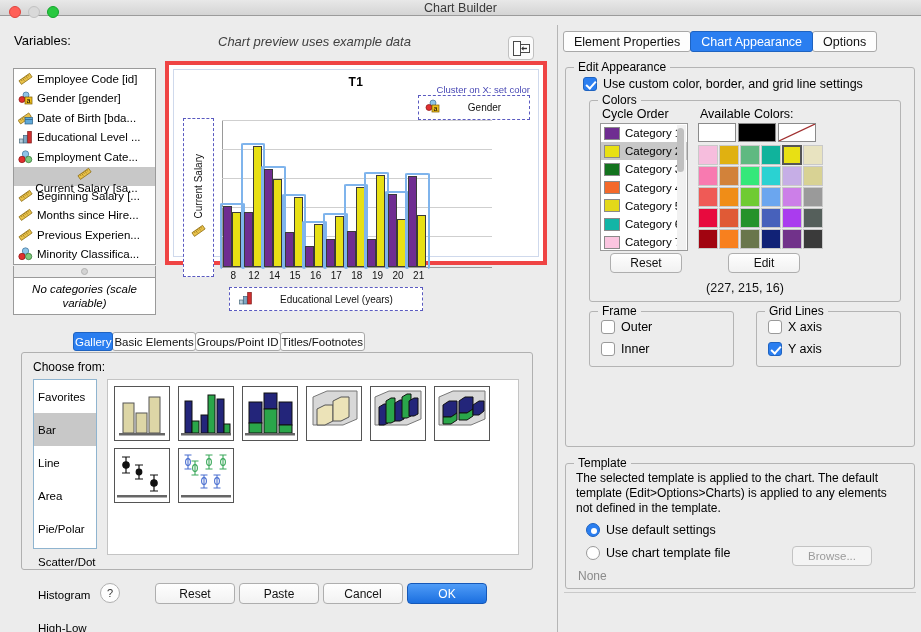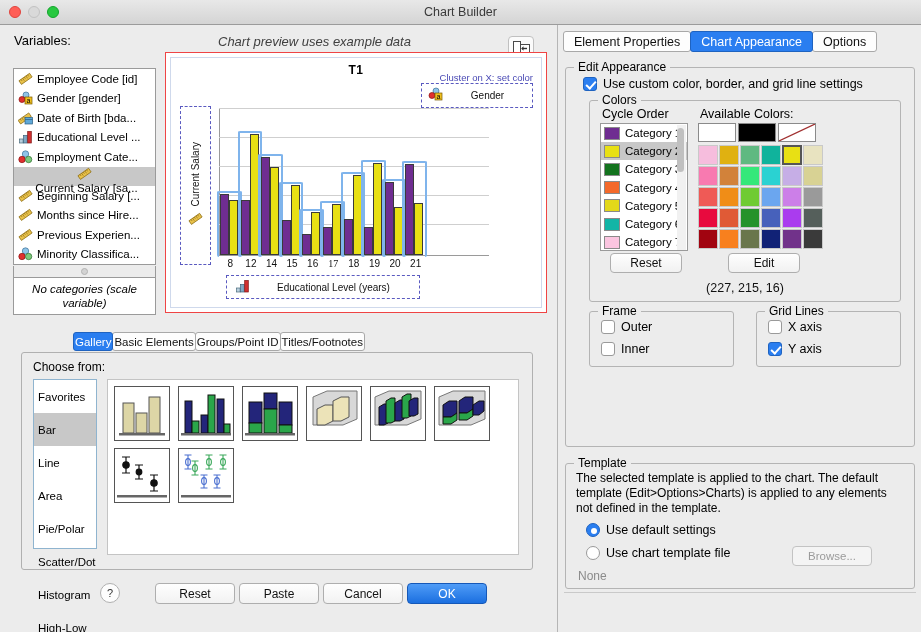--- a/index.html
+++ b/index.html
@@ -9,21 +9,21 @@
     font-family: "Liberation Sans", sans-serif;
     font-size: 12px;
     background: #ffffff;
     overflow: hidden;
     -webkit-font-smoothing: antialiased;
   }
   .window { position:relative; width:921px; height:632px; background:#ececec; }
 
   
   .titlebar{
-    position:absolute; left:0; top:0; width:921px; height:25px;
+    position:absolute; left:0; top:0; width:921px; height:16px;
     background: linear-gradient(to bottom,#e8e8e8,#d4d4d4);
     border-bottom:1px solid #9b9b9b;
     display:flex; align-items:center; justify-content:center;
   }
   .titlebar .title{ font-size:12.5px; color:#3a3a3a; }
   .traffic{ position:absolute; left:9px; top:6px; display:flex; gap:7px; }
   .dot{ width:12px;height:12px;border-radius:50%; }
   .dot.red{ background:#ff5f57; border:1px solid #e0443e; }
   .dot.yellow{ background:#d9d9d9; border:1px solid #c2c2c2; }
   .dot.green{ background:#28c840; border:1px solid #13a52c; }
@@ -58,22 +58,22 @@
 
   .nocat{
     position:absolute; left:13px; top:277px; width:143px; height:38px;
     background:#fff; border:1px solid #9a9a9a;
     display:flex; align-items:center; justify-content:center; text-align:center;
     font-style:italic; font-size:11.5px; line-height:14px; color:#000;
   }
 
   
   .canvas-wrap{
-    position:absolute; left:165px; top:52px; width:382px; height:261px;
-    background:#fff; border:1px solid #ef4444;
+    position:absolute; left:165px; top:61px; width:382px; height:204px;
+    background:#fff; border:4px solid #ef4444;
   }
   .canvas-inner{ position:absolute; left:4px; top:4px; right:4px; bottom:4px; border:1px solid #cfd9ec; background:#fff; }
   .chart-title{ position:absolute; left:0; right:0; top:5px; text-align:center; font-weight:bold; font-size:12px; letter-spacing:.5px;}
   .cluster-note{ position:absolute; right:8px; top:14px; font-size:9.5px; color:#4a4ab5; }
   .legend-drop{
     position:absolute; right:8px; top:25px; width:112px; height:25px;
     border:1.5px dashed #5a5ac0; background:#fff;
     display:flex; align-items:center; padding-left:6px; gap:10px;
   }
   .legend-drop .lbl{ font-size:10px; color:#111; flex:1; text-align:center; padding-right:10px;}
@@ -449,21 +449,21 @@
               <div class="bar yellow" style="height: 52px; background: rgb(232, 224, 20);"></div>
               <div class="halo" style="height: 96px;"></div>
             </div>
           </div>
         <div class="xticks" id="xticks-host">
             <div class="xtick" style="width: 20.6px;">8</div>
             <div class="xtick" style="width: 20.6px;">12</div>
             <div class="xtick" style="width: 20.6px;">14</div>
             <div class="xtick" style="width: 20.6px;">15</div>
             <div class="xtick" style="width: 20.6px;">16</div>
-            <div class="xtick" style="width: 20.6px; font-family: Liberation Serif, serif;">17</div>
+            <div class="xtick" style="width: 20.6px;">17</div>
             <div class="xtick" style="width: 20.6px;">18</div>
             <div class="xtick" style="width: 20.6px;">19</div>
             <div class="xtick" style="width: 20.6px;">20</div>
             <div class="xtick" style="width: 20.6px;">21</div>
           </div>
       </div>
 
     </div>
   </div>
 

